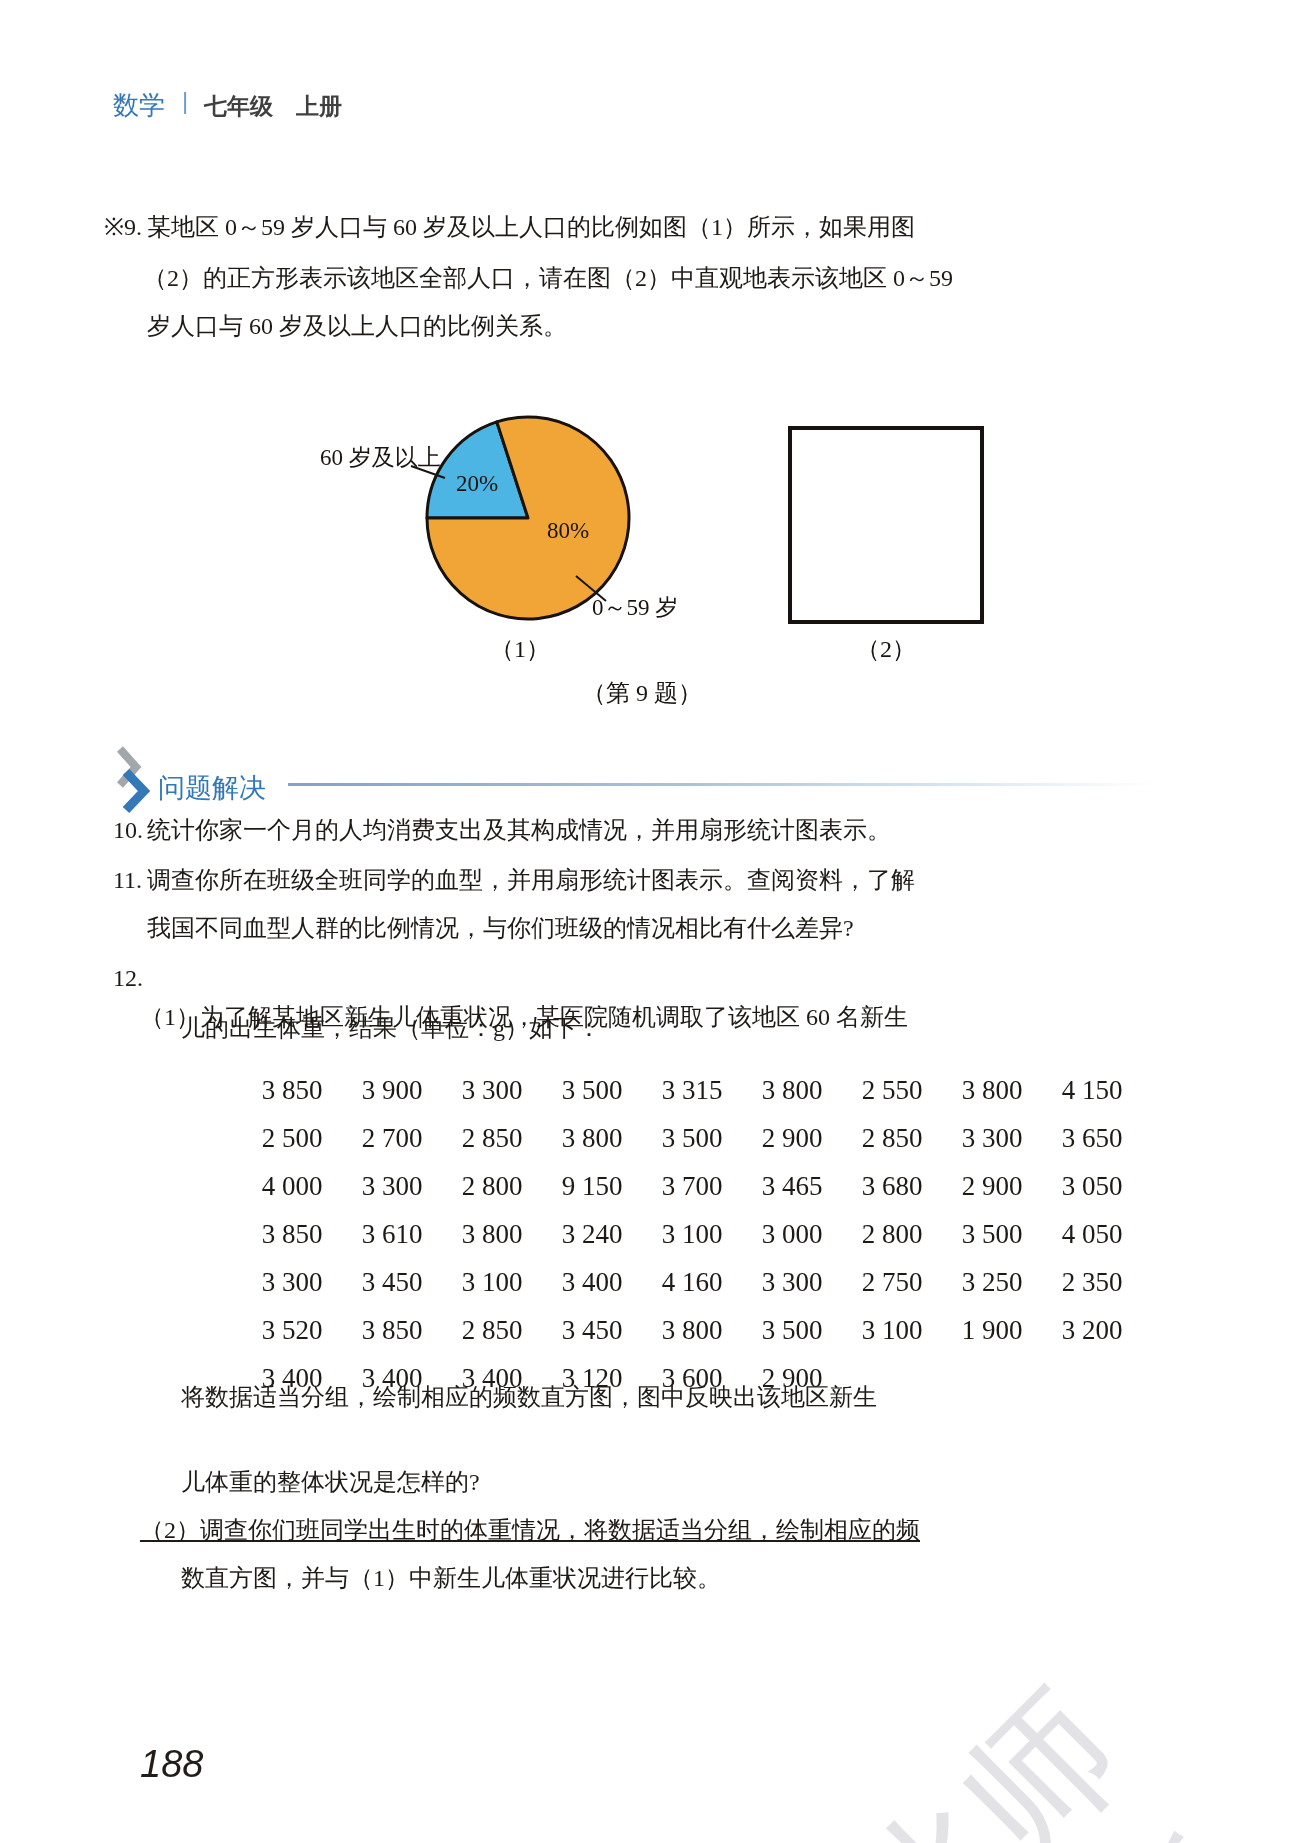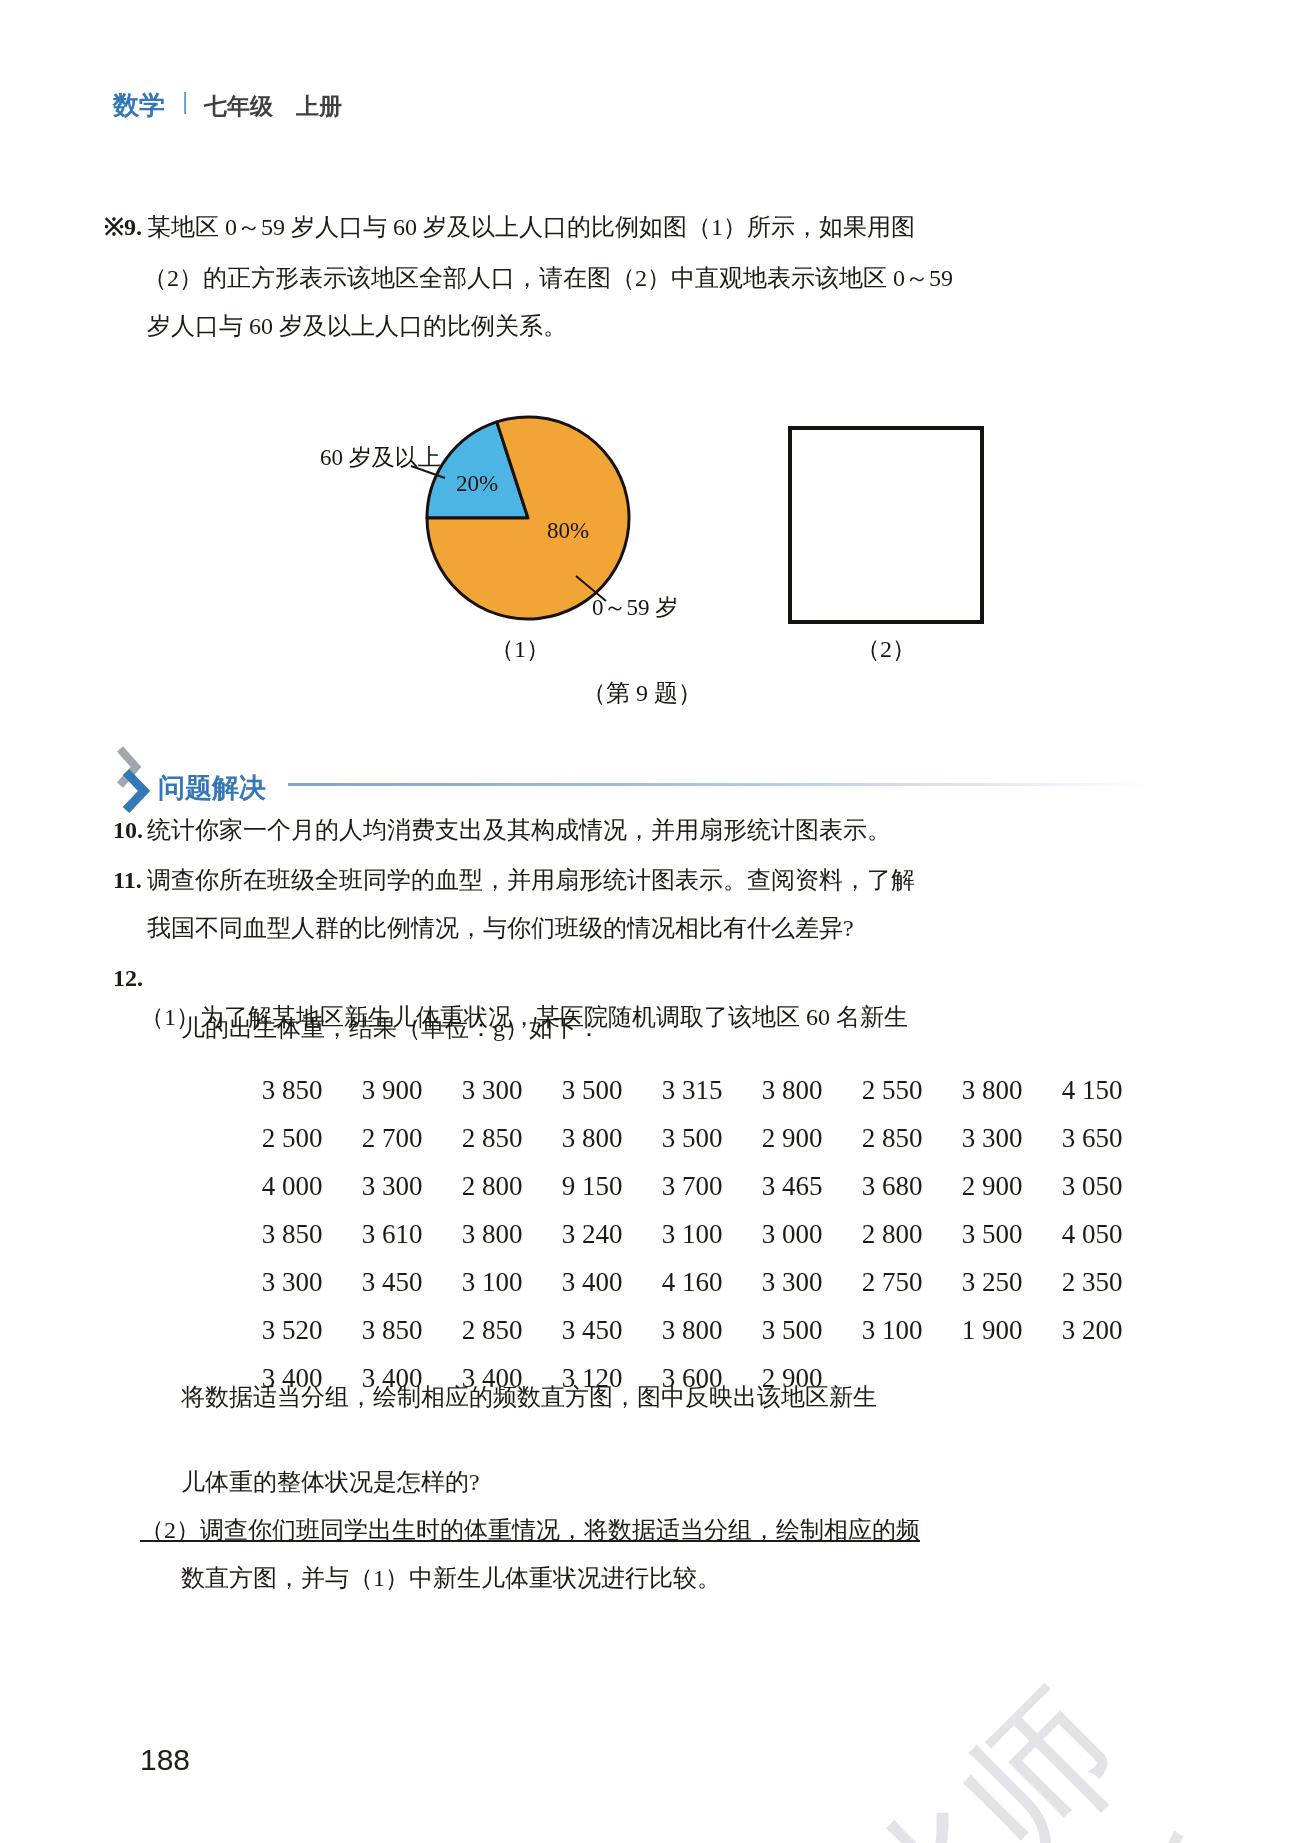--- a/index.html
+++ b/index.html
@@ -3,21 +3,21 @@
 <meta charset="utf-8">
 <style>
   html,body{margin:0;padding:0;}
   body{
     width:1304px;height:1843px;position:relative;overflow:hidden;background:#ffffff;
     font-family:"Liberation Serif","DejaVu Serif",serif;color:#1f1a15;
   }
   .abs{position:absolute;white-space:nowrap;}
   .sans{font-family:"Liberation Sans","DejaVu Sans",sans-serif;}
   .t24{font-size:24px;line-height:34px;}
-  .bold{font-weight:bold;text-align:center;}
+  .bold{font-weight:normal;text-align:center;}
   .blue{color:#3377b6;}
   .watermark{
     position:absolute;left:950px;top:1810px;
     transform:rotate(-45deg);transform-origin:0 50%;
     font-size:150px;letter-spacing:6px;color:#e3e3e7;
     font-family:"Liberation Serif","DejaVu Serif",serif;z-index:0;
   }
   .content{position:absolute;left:0;top:0;width:100%;height:100%;z-index:1;}
   .sec-rule{
     position:absolute;left:288px;top:783px;width:902px;height:3px;
@@ -144,15 +144,15 @@
     <span class="cell">3 600</span>
     <span class="cell">2 900</span>
   </div>
 
   <div class="abs t24" style="left:181px;top:1380px;">将数据适当分组，绘制相应的频数直方图，图中反映出该地区新生</div>
   <div class="abs t24" style="left:181px;top:1465px;">儿体重的整体状况是怎样的?</div>
 
   <div class="abs t24" style="left:140px;top:1513px;text-decoration:underline;">（2）调查你们班同学出生时的体重情况，将数据适当分组，绘制相应的频</div>
   <div class="abs t24" style="left:181px;top:1561px;">数直方图，并与（1）中新生儿体重状况进行比较。</div>
 
-  <div class="abs sans" style="left:140px;top:1743px;font-size:30px;color:#221d18;">188</div>
+  <div class="abs sans" style="left:140px;top:1743px;font-size:38px;color:#221d18;font-style:italic;">188</div>
 
 </div>
 
 </body></html>

